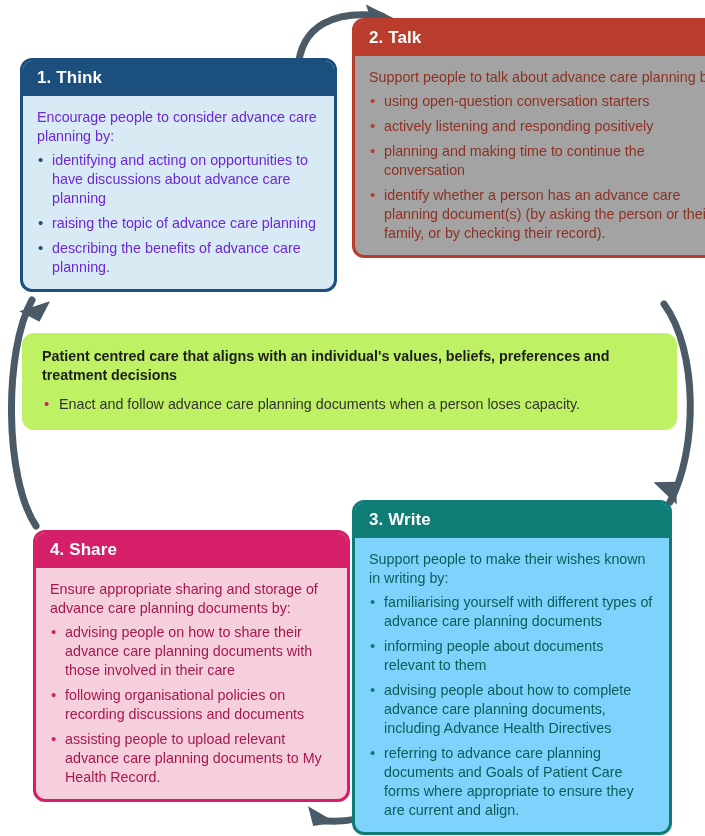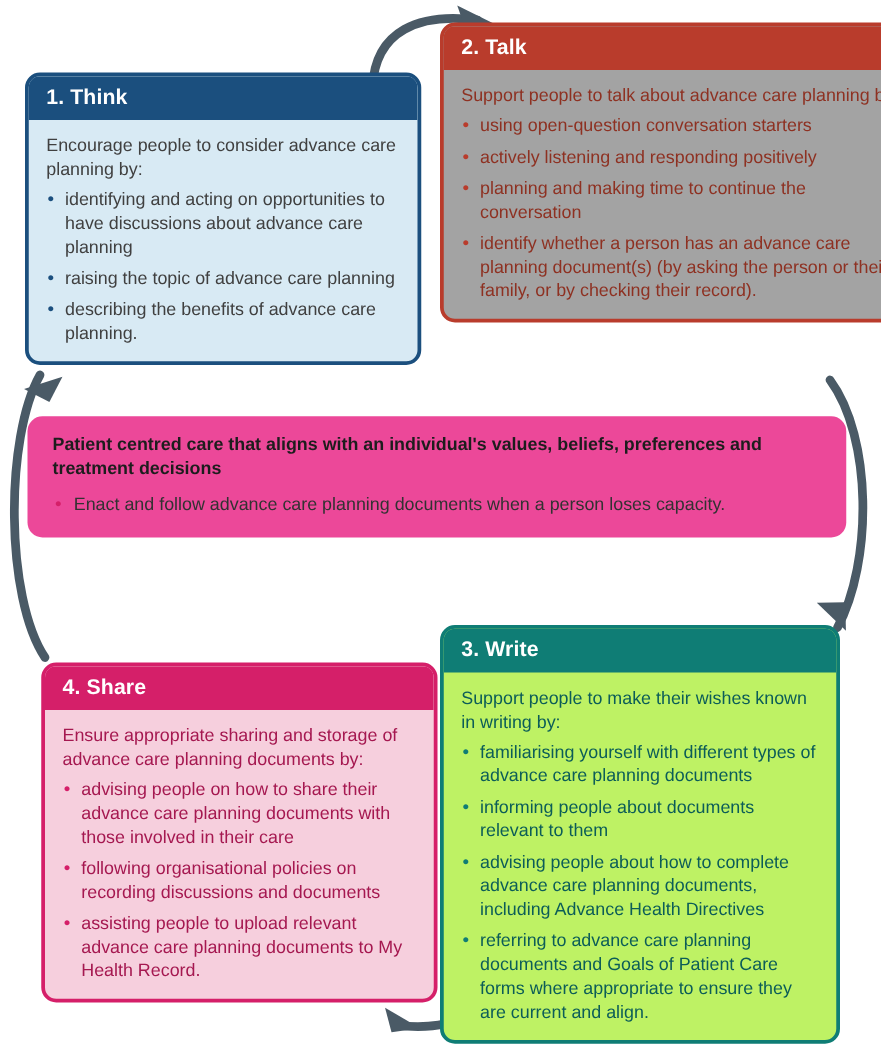--- a/index.html
+++ b/index.html
@@ -72,41 +72,41 @@
 
   
   #card-think {
     left: 20px;
     top: 58px;
     width: 317px;
     background: #d8eaf4;
     border-color: #1b4f7e;
   }
   #card-think .card-header { background: #1b4f7e; }
-  #card-think .card-body { color: #404040; }
+  #card-think .card-body { color: #6d28d9; }
   #card-think .card-body li::before { color: #1b4f7e; }
 
   
   #card-talk {
     left: 352px;
     top: 18px;
     width: 386px;
     background: #a3a3a3;
     border-color: #b93c2c;
   }
   #card-talk .card-header { background: #b93c2c; }
   #card-talk .card-body { color: #8e3122; }
   #card-talk .card-body li::before { color: #b93c2c; }
 
   
   #card-write {
     left: 352px;
     top: 500px;
     width: 320px;
-    background: #bef264;
+    background: #7dd3fc;
     border-color: #0f7d75;
   }
   #card-write .card-header { background: #0f7d75; }
   #card-write .card-body { color: #0c5d58; }
   #card-write .card-body li::before { color: #0f7d75; }
 
   
   #card-share {
     left: 33px;
     top: 530px;
@@ -117,21 +117,21 @@
   #card-share .card-header { background: #d51f69; }
   #card-share .card-body { color: #a51850; }
   #card-share .card-body li::before { color: #d51f69; }
 
   
   #centre-panel {
     position: absolute;
     left: 22px;
     top: 333px;
     width: 655px;
-    background: #ec4899;
+    background: #bef264;
     border-radius: 12px;
     box-sizing: border-box;
     padding: 14px 20px 16px 20px;
     z-index: 4;
     color: #323232;
   }
   #centre-panel .centre-title {
     font-size: 14.3px;
     font-weight: bold;
     line-height: 1.33;

